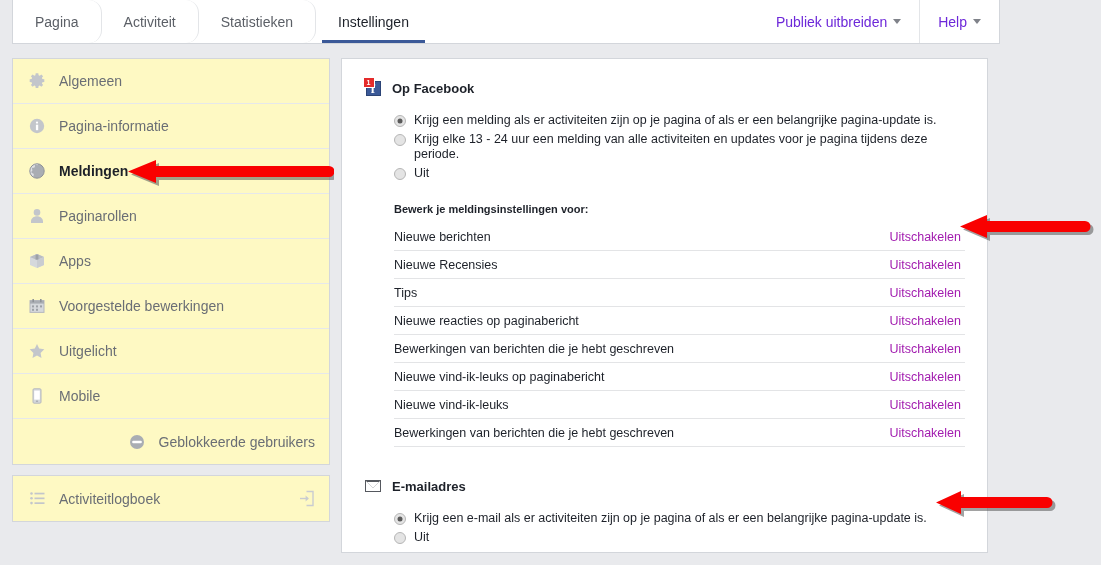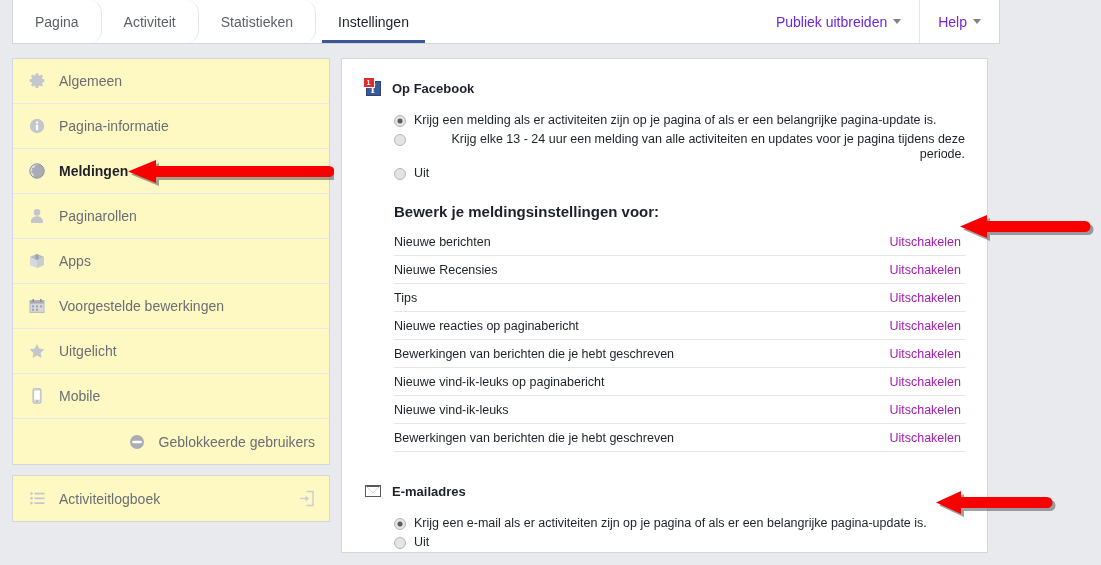--- a/index.html
+++ b/index.html
@@ -193,21 +193,20 @@
     text-align: center;
     border: 1px solid #fff;
     box-sizing: content-box;
   }
 
   .radio-row {
     display: flex;
     align-items: flex-start;
     margin-bottom: 4px;
     padding-left: 30px;
-    text-align: right;
   }
   .radio {
     width: 12px; height: 12px;
     border-radius: 50%;
     background: #e4e4e4;
     border: 1px solid #b6b6b6;
     box-sizing: border-box;
     margin-right: 8px;
     margin-top: 2px;
     flex: 0 0 12px;
@@ -223,21 +222,21 @@
     border-radius: 50%;
     background: #5a5a5a;
   }
   .radio-label {
     font-size: 12.5px;
     color: #1d2129;
     line-height: 15px;
   }
 
   .sub-head {
-    font-size: 15px;
+    font-size: 11px;
     font-weight: bold;
     color: #1d2129;
     margin: 22px 0 8px 30px;
   }
 
   .setting-row {
     display: flex;
     align-items: center;
     justify-content: space-between;
     height: 28px;

